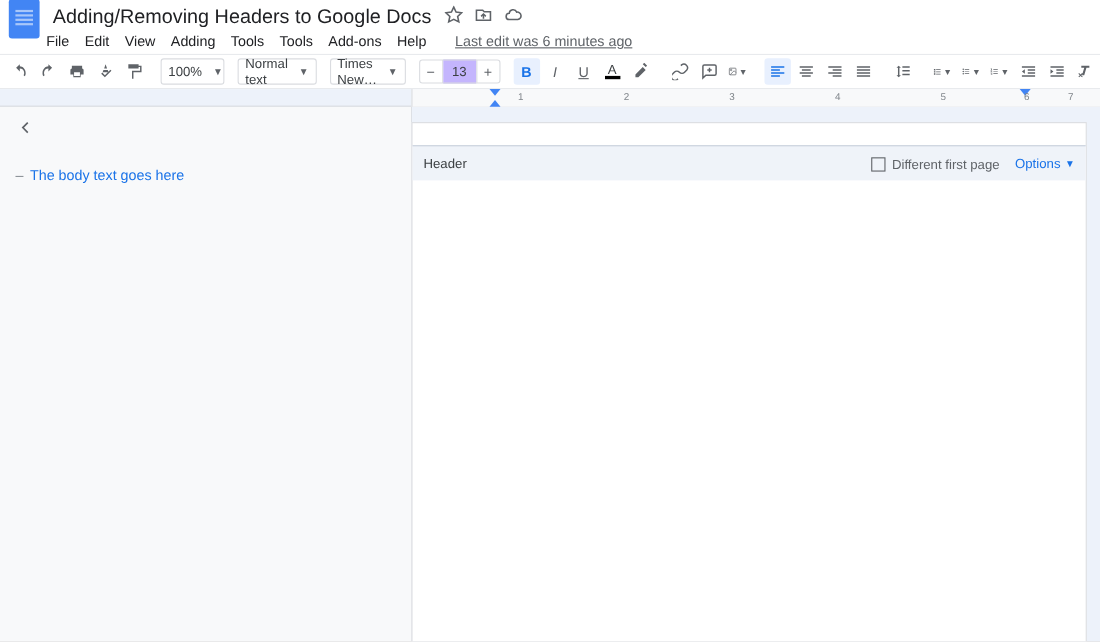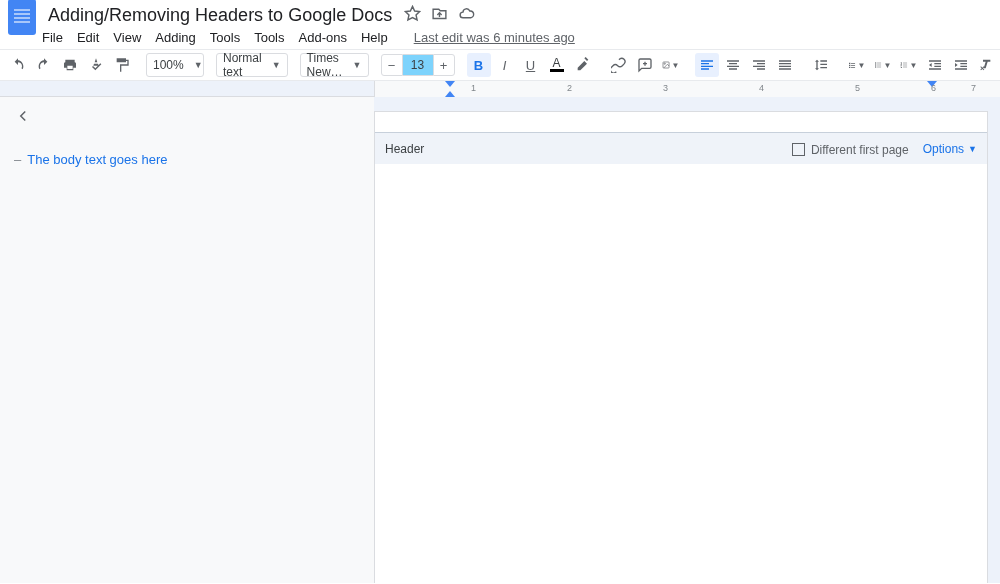--- a/index.html
+++ b/index.html
@@ -118,21 +118,21 @@
     color:#5f6368; cursor:pointer;background:#fff;
   }
   .size-btn.left{border-radius:3px 0 0 3px;}
   .size-btn.right{border-radius:0 3px 3px 0;}
   .size-input {
     width: 30px; height:22px;
     border-top:1px solid #dadce0;
     border-bottom:1px solid #dadce0;
     border-left:none;border-right:none;
     text-align:center; font-size:12px; color:#3c4043;
-    background:#7dd3fc;
+    background:#c4b5fd;
   }
   .bold{font-weight:bold;}
   .italic{font-style:italic;}
   .underline{text-decoration:underline;}
   .text-color-swatch{
     width:16px;
     display:flex;flex-direction:column;align-items:center;
   }
   .text-color-swatch .a{font-size:12px;color:#3c4043;line-height:10px;}
   .text-color-swatch .bar{width:14px;height:3px;background:#000;margin-top:1px;}

